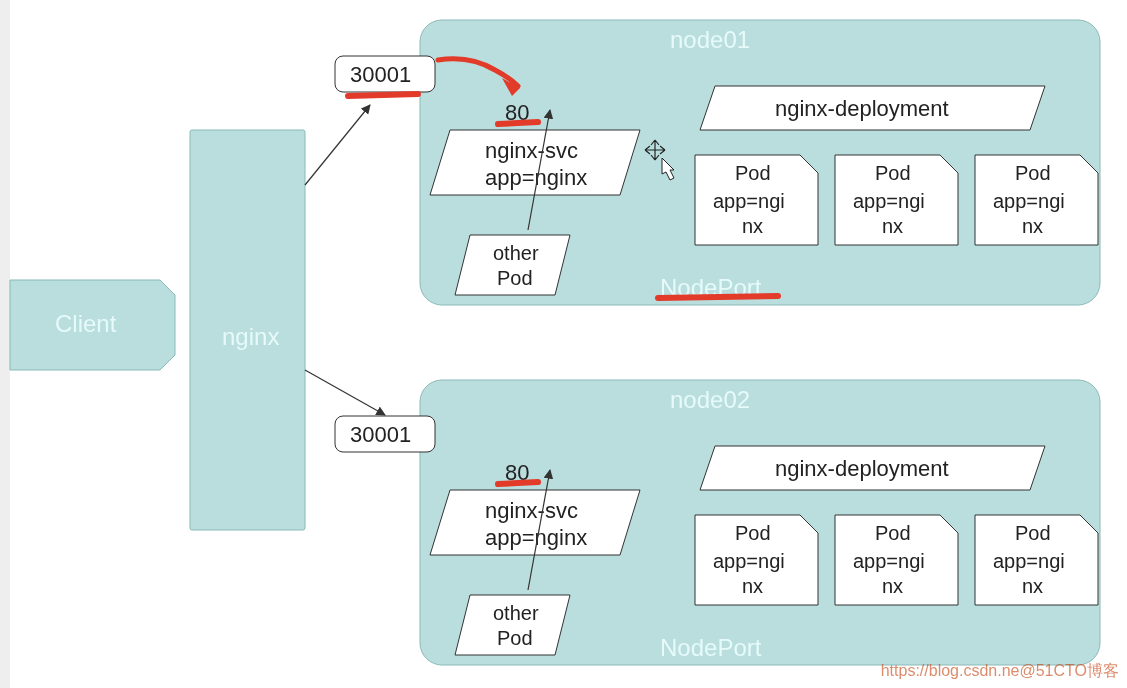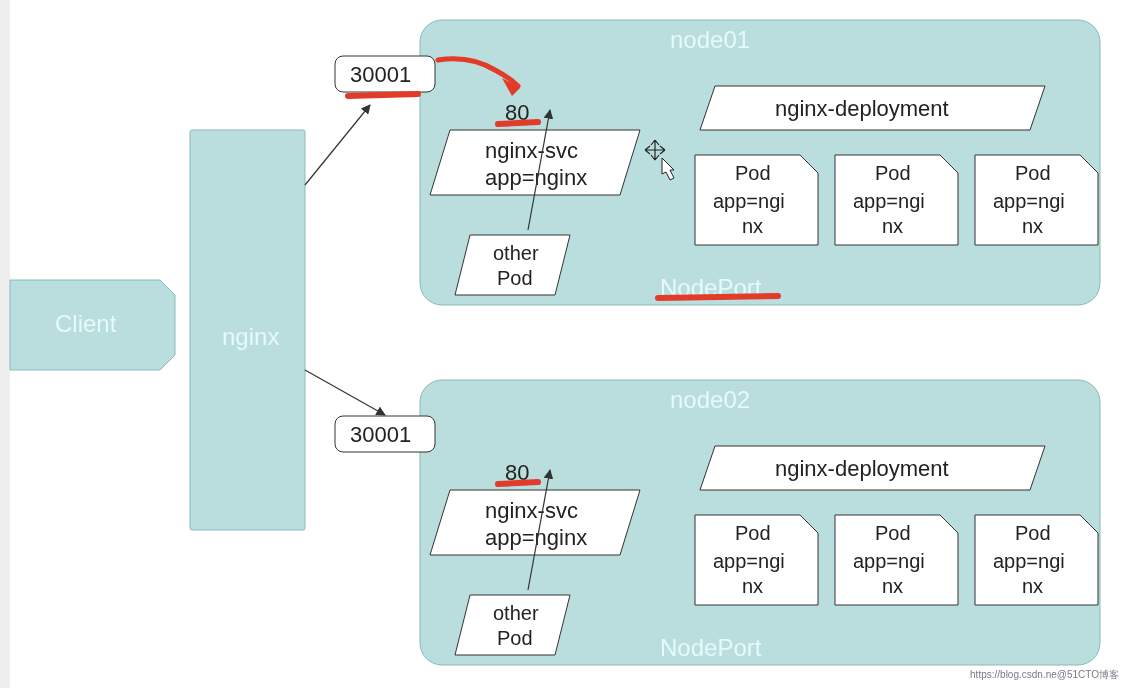--- a/index.html
+++ b/index.html
@@ -20,22 +20,22 @@
 .lbl-white { fill: #e6fafa; font-size: 24px; }
 .lbl-black { fill: #222; font-size: 22px; }
 .lbl-small { fill: #222; font-size: 20px; }
 .red-mark { stroke: #e23b2a; stroke-width: 6; fill: none; stroke-linecap: round; }
 .red-arrow { stroke: #e23b2a; stroke-width: 5; fill: none; stroke-linecap: round; stroke-linejoin: round; }
 .arrow { stroke: #333; stroke-width: 1.2; fill: none; }
 .watermark {
   position: absolute;
   right: 8px;
   bottom: 6px;
-  color: #0f172a;
-  font-size: 10px;
+  color: #c2410c;
+  font-size: 16px;
   opacity: 0.6;
 }
 svg { position: absolute; left: 0; top: 0; }
 </style>
 </head>
 <body>
 
 <svg width="1127" height="688" viewBox="0 0 1127 688">
   <defs>
     <marker id="ar" viewBox="0 0 10 10" refX="9" refY="5" markerWidth="8" markerHeight="8" orient="auto-start-reverse">

